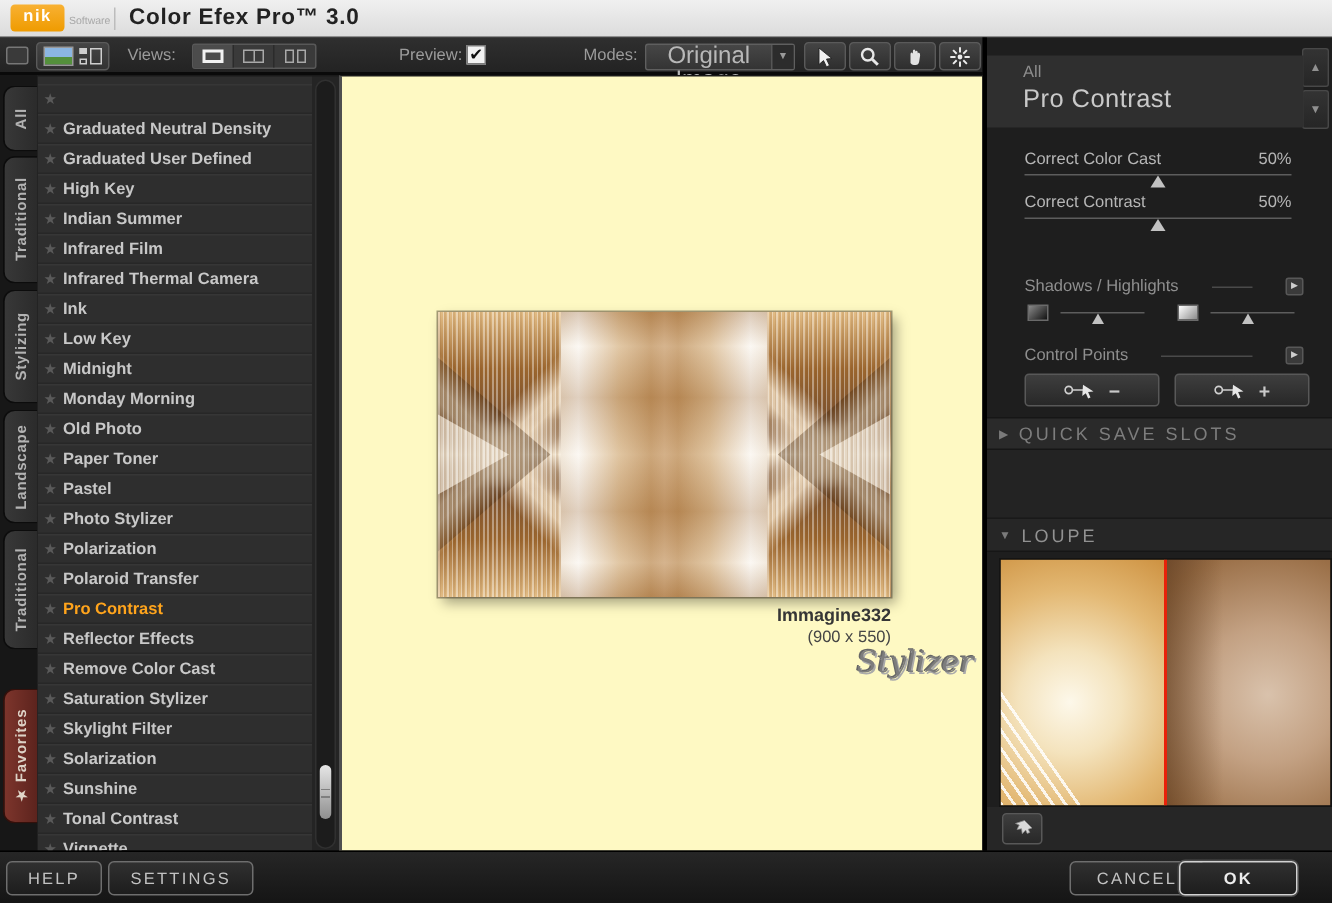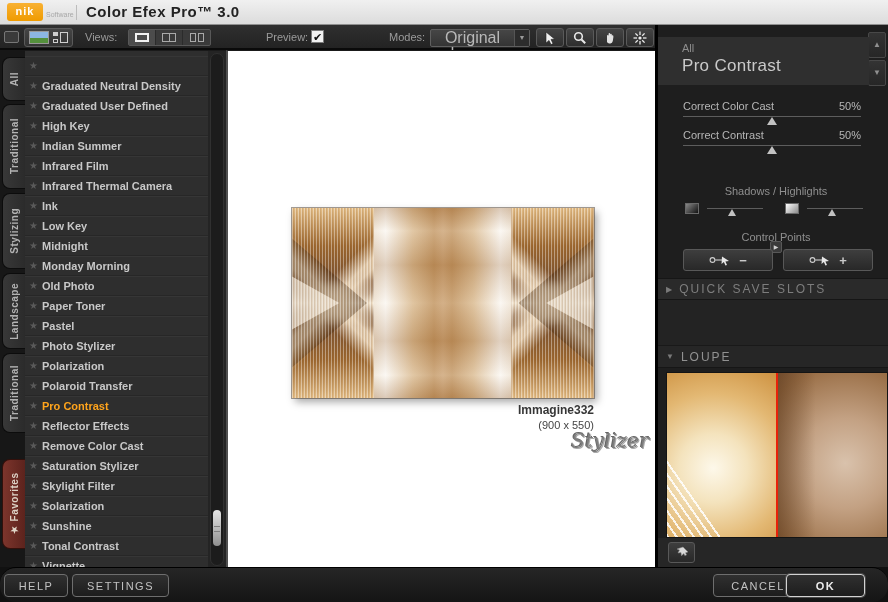--- a/index.html
+++ b/index.html
@@ -75,21 +75,21 @@
 
   
   .listscroll { position:absolute; left:208px; top:50px; width:18px; height:517px; background:#242424; border-top:1px solid #1a1a1a; }
   .ls-track { position:absolute; left:2px; top:2px; width:14px; height:513px; background:#1c1c1c; border:1px solid #303030; border-radius:8px; }
   .ls-thumb { position:absolute; left:2px; top:456px; width:8px; height:36px; border-radius:5px;
     background:linear-gradient(#e6e6e6,#8f8f8f);
     background-image:repeating-linear-gradient(180deg, transparent 0 4px, #7f7f7f 4px 5px), linear-gradient(#e6e6e6,#8f8f8f);
     background-size:6px 12px, 100% 100%; background-position:center center, 0 0; background-repeat:no-repeat, no-repeat; }
 
   
-  .center { position:absolute; left:226px; top:50px; width:429px; height:517px; background:#ffffff; border-left:2px solid #4f4f4f; border-top:1px solid #1a1a1a; }
+  .center { position:absolute; left:226px; top:50px; width:429px; height:517px; background:#fef9c3; border-left:2px solid #4f4f4f; border-top:1px solid #1a1a1a; }
   .pimg { position:absolute; left:64px; top:157px; width:302px; height:190px; overflow:hidden;
     box-shadow:0 0 0 1px rgba(55,40,25,.45), 3px 4px 8px rgba(0,0,0,.35); }
   .pimg .mid { position:absolute; inset:0;
     background:
       linear-gradient(180deg, rgba(150,100,55,.30) 0%, rgba(255,255,255,.22) 12%, rgba(150,100,55,.26) 30%, rgba(255,255,255,.18) 50%, rgba(150,100,55,.26) 70%, rgba(255,255,255,.22) 88%, rgba(150,100,55,.30) 100%),
       linear-gradient(90deg, #bb9162 0%, #c59a69 14%, #efe3d2 27%, #faf6f0 31%, #d9b88c 40%, #c1935d 47%, #ca9f6e 50%, #c1935d 53%, #d9b88c 60%, #faf6f0 69%, #efe3d2 73%, #c59a69 86%, #bb9162 100%); }
   .xp { position:absolute; top:0; height:100%; width:27%;
     background:linear-gradient(180deg,#e3bd86 0%,#9c672f 20%,#7a5130 38%,#f1e3cd 50%,#7a5130 62%,#9c672f 80%,#e3bd86 100%); }
   .xp.l { left:0; } .xp.r { right:0; transform:scaleX(-1); }
   .xp .xlines { position:absolute; inset:0;
@@ -118,21 +118,21 @@
 
   .slider { position:absolute; left:25px; width:178px; }
   .slider.s1 { top:75px; } .slider.s2 { top:104px; }
   .slider-row { display:flex; justify-content:space-between; font-size:11px; color:#b6b6b6; }
   .slider-track { position:relative; margin-top:4px; height:10px; border-top:1px solid #5d5d5d; }
   .slider-thumb { position:absolute; left:50%; top:0; margin-left:-5px; width:0; height:0;
     border-left:5px solid transparent; border-right:5px solid transparent; border-bottom:8px solid #c2c2c2; }
   .mini-thumb { position:absolute; left:45%; top:0; margin-left:-4px; width:0; height:0;
     border-left:4px solid transparent; border-right:4px solid transparent; border-bottom:7px solid #c2c2c2; }
 
-  .section-head { position:absolute; left:25px; width:186px; display:flex; align-items:center; gap:22px;flex-direction:column; }
+  .section-head { position:absolute; left:25px; width:186px; display:flex; align-items:center; gap:22px; }
   .sh-shadows { top:160px; } .sh-cpoints { top:206px; }
   .sec-label { font-size:11px; color:#8f8f8f; white-space:nowrap; }
   .sec-line { flex:1; height:1px; background:#4a4a4a; }
   .sec-expand { width:12px; height:12px; background:#3a3a3a; border:1px solid #585858; border-radius:2px;
     color:#cfcfcf; font-size:6px; line-height:1; padding:0; }
   .mini-sliders { position:absolute; left:25px; top:177px; width:186px; height:16px; }
   .swatch { position:absolute; top:1px; width:14px; height:11px; border:1px solid #6a6a6a; }
   .swatch.shadow { left:2px; background:linear-gradient(135deg,#888,#111); }
   .swatch.highlight { left:102px; background:linear-gradient(135deg,#fff,#8a8a8a); }
   .mini-track { position:absolute; top:6px; width:56px; height:9px; border-top:1px solid #5d5d5d; }
@@ -159,21 +159,21 @@
   .lh.r { right:0; background:linear-gradient(90deg, rgba(88,54,26,.55), rgba(0,0,0,0) 35%),
     radial-gradient(circle at 62% 55%, #d9c2ac 0%, #c3a183 40%, #9a6f47 85%, #8a6240 100%); }
   .redline { position:absolute; left:calc(50% - 1px); top:0; width:2px; height:100%; background:#e8220a; }
   .loupe-foot { position:absolute; left:0; top:513px; width:233px; height:29px; background:#262626; }
   .pin-btn { position:absolute; left:10px; top:4px; width:27px; height:21px;
     background:linear-gradient(#3e3e3e,#282828); border:1px solid #585858; border-radius:3px;
     display:flex; align-items:center; justify-content:center; }
 
   
   .footer { position:absolute; left:0; top:567px; width:888px; height:35px;
-    background:linear-gradient(#262626,#151515); border-top:1px solid #000;border-radius:16px; }
+    background:linear-gradient(#262626,#151515); border-top:1px solid #000; }
   .f-btn { position:absolute; top:6px; height:23px; background:linear-gradient(#303030,#1d1d1d);
     border:1px solid #6e6e6e; border-radius:4px; color:#c2c2c2; font-size:11px; letter-spacing:1.5px; }
   .f-help { left:4px; width:64px; }
   .f-settings { left:72px; width:97px; }
   .f-cancel { left:690px; width:90px;margin-left:23px; }
   .f-ok { left:786px; width:79px; border-color:#d2d2d2; color:#ececec; font-weight:bold; box-shadow:0 0 0 1px #4a4a4a; }
 
   svg { display:block; }
 </style>
 </head>

